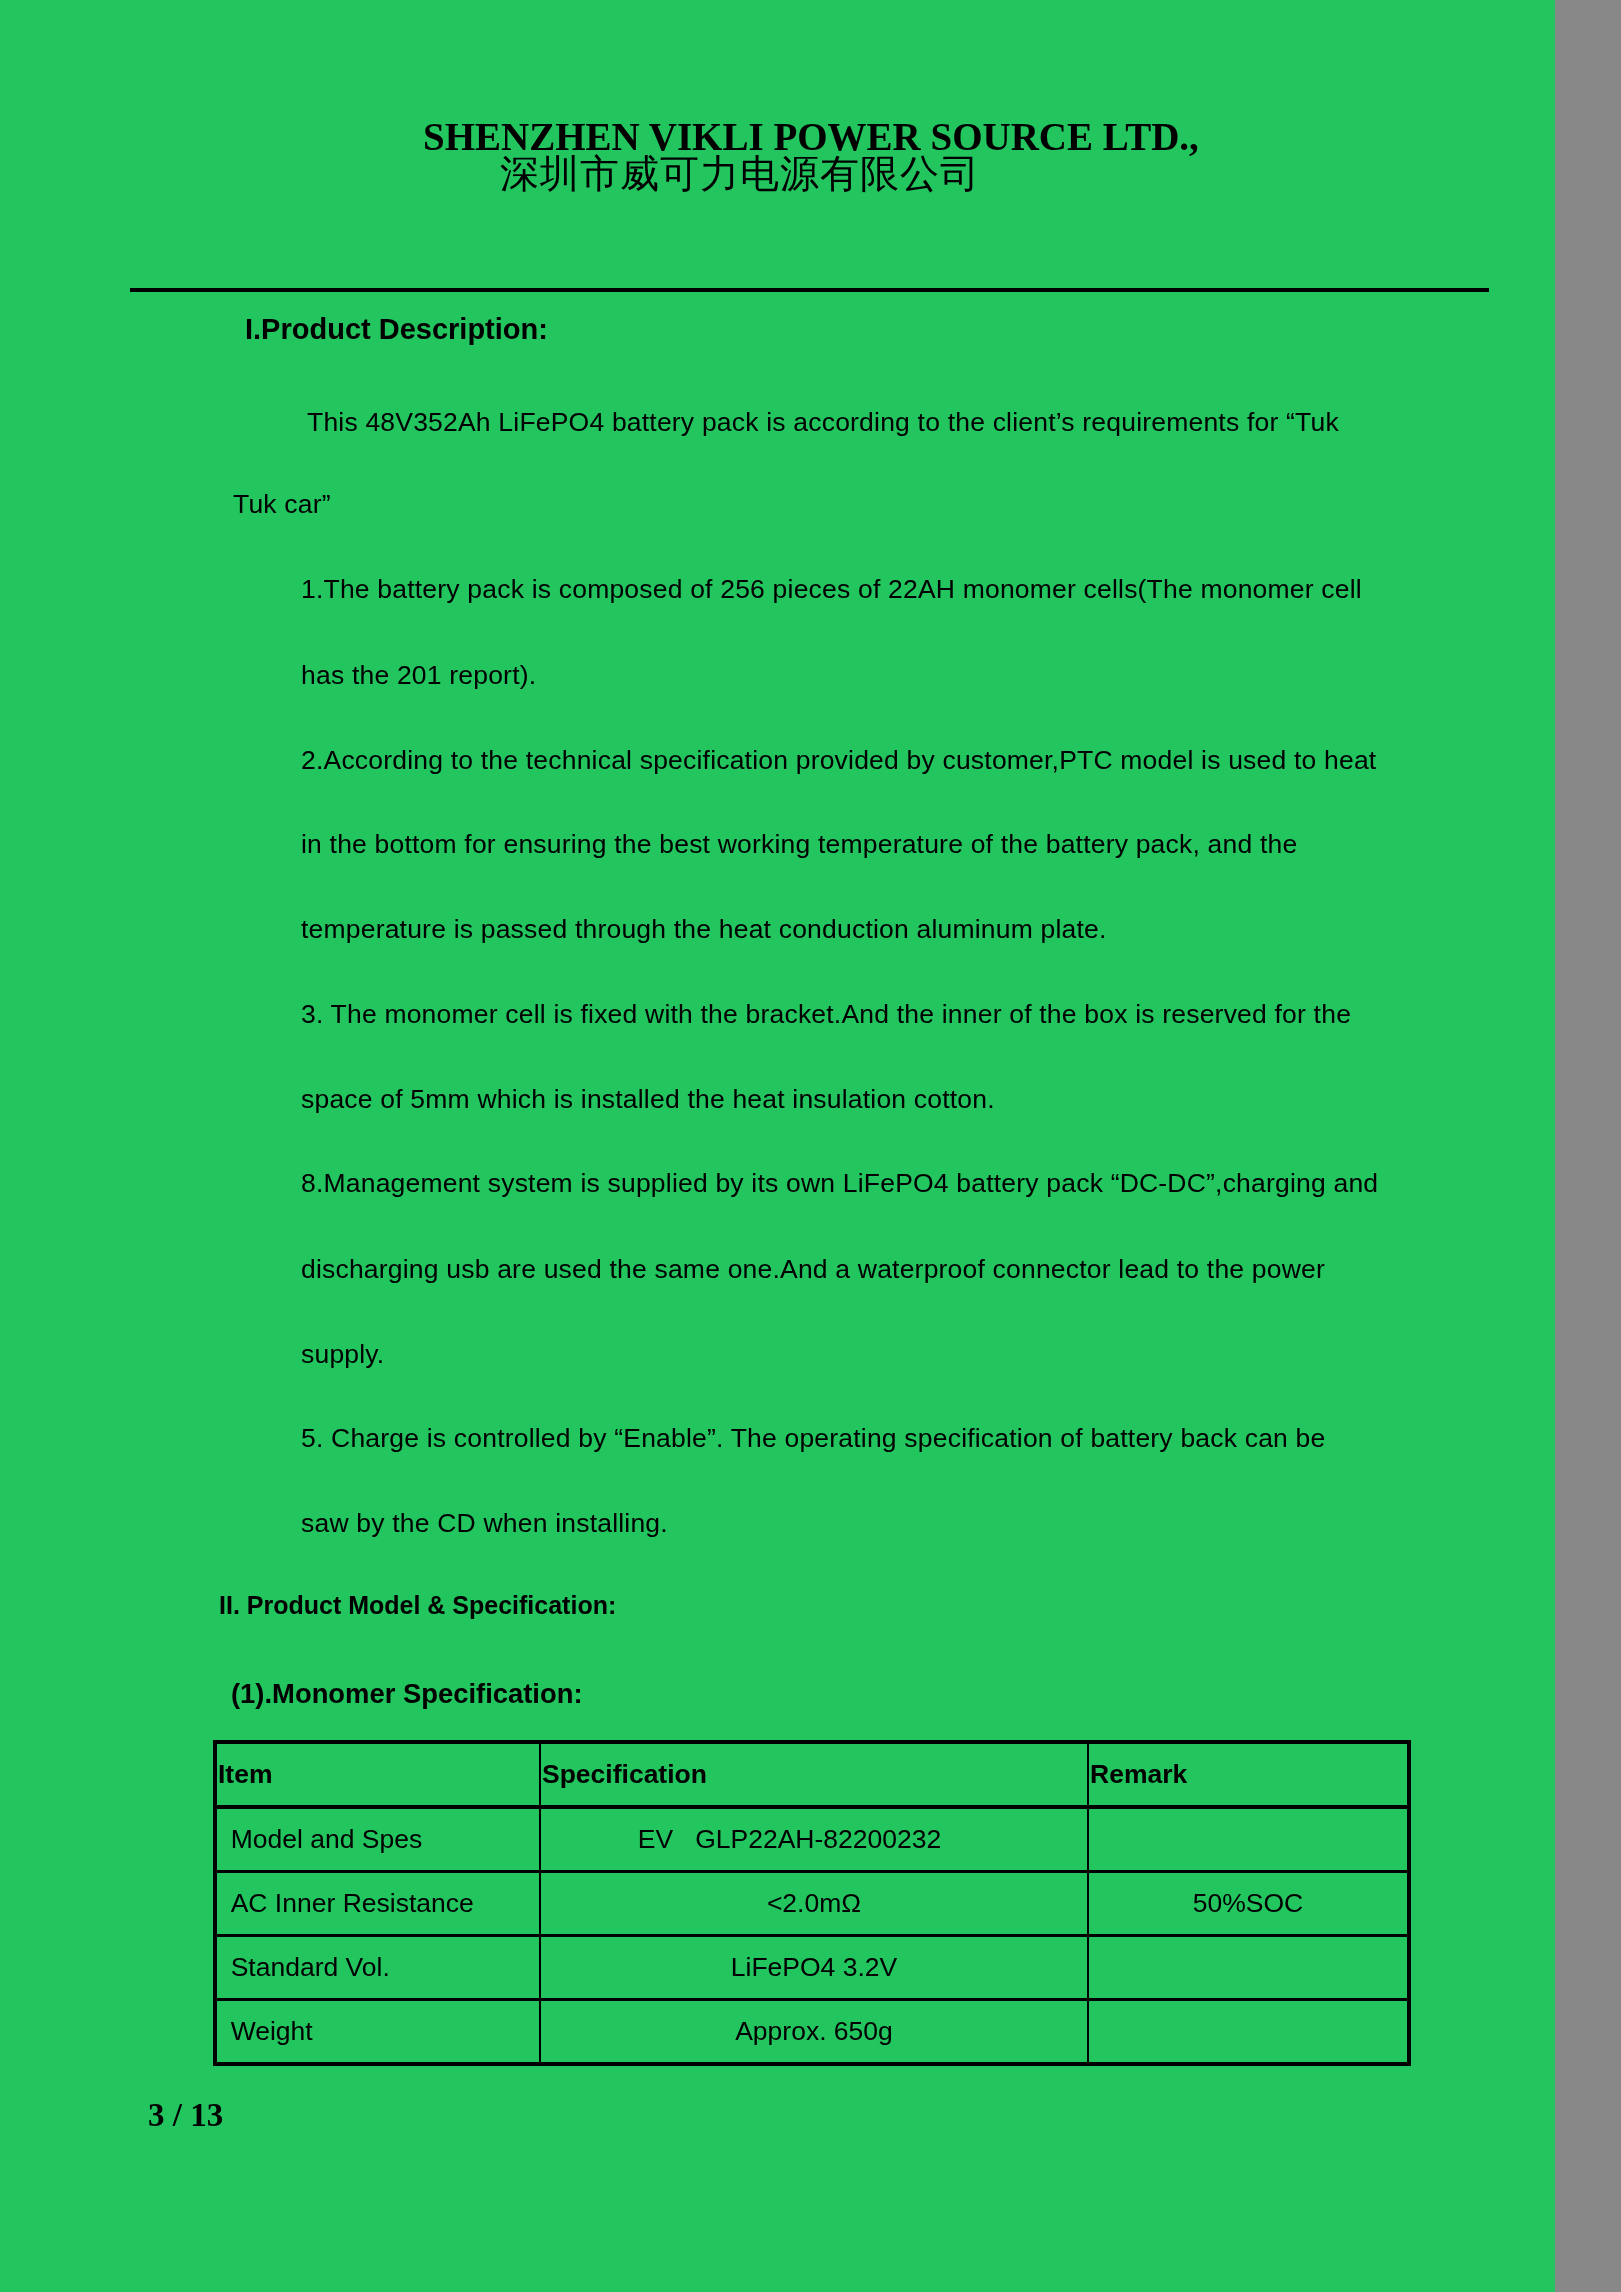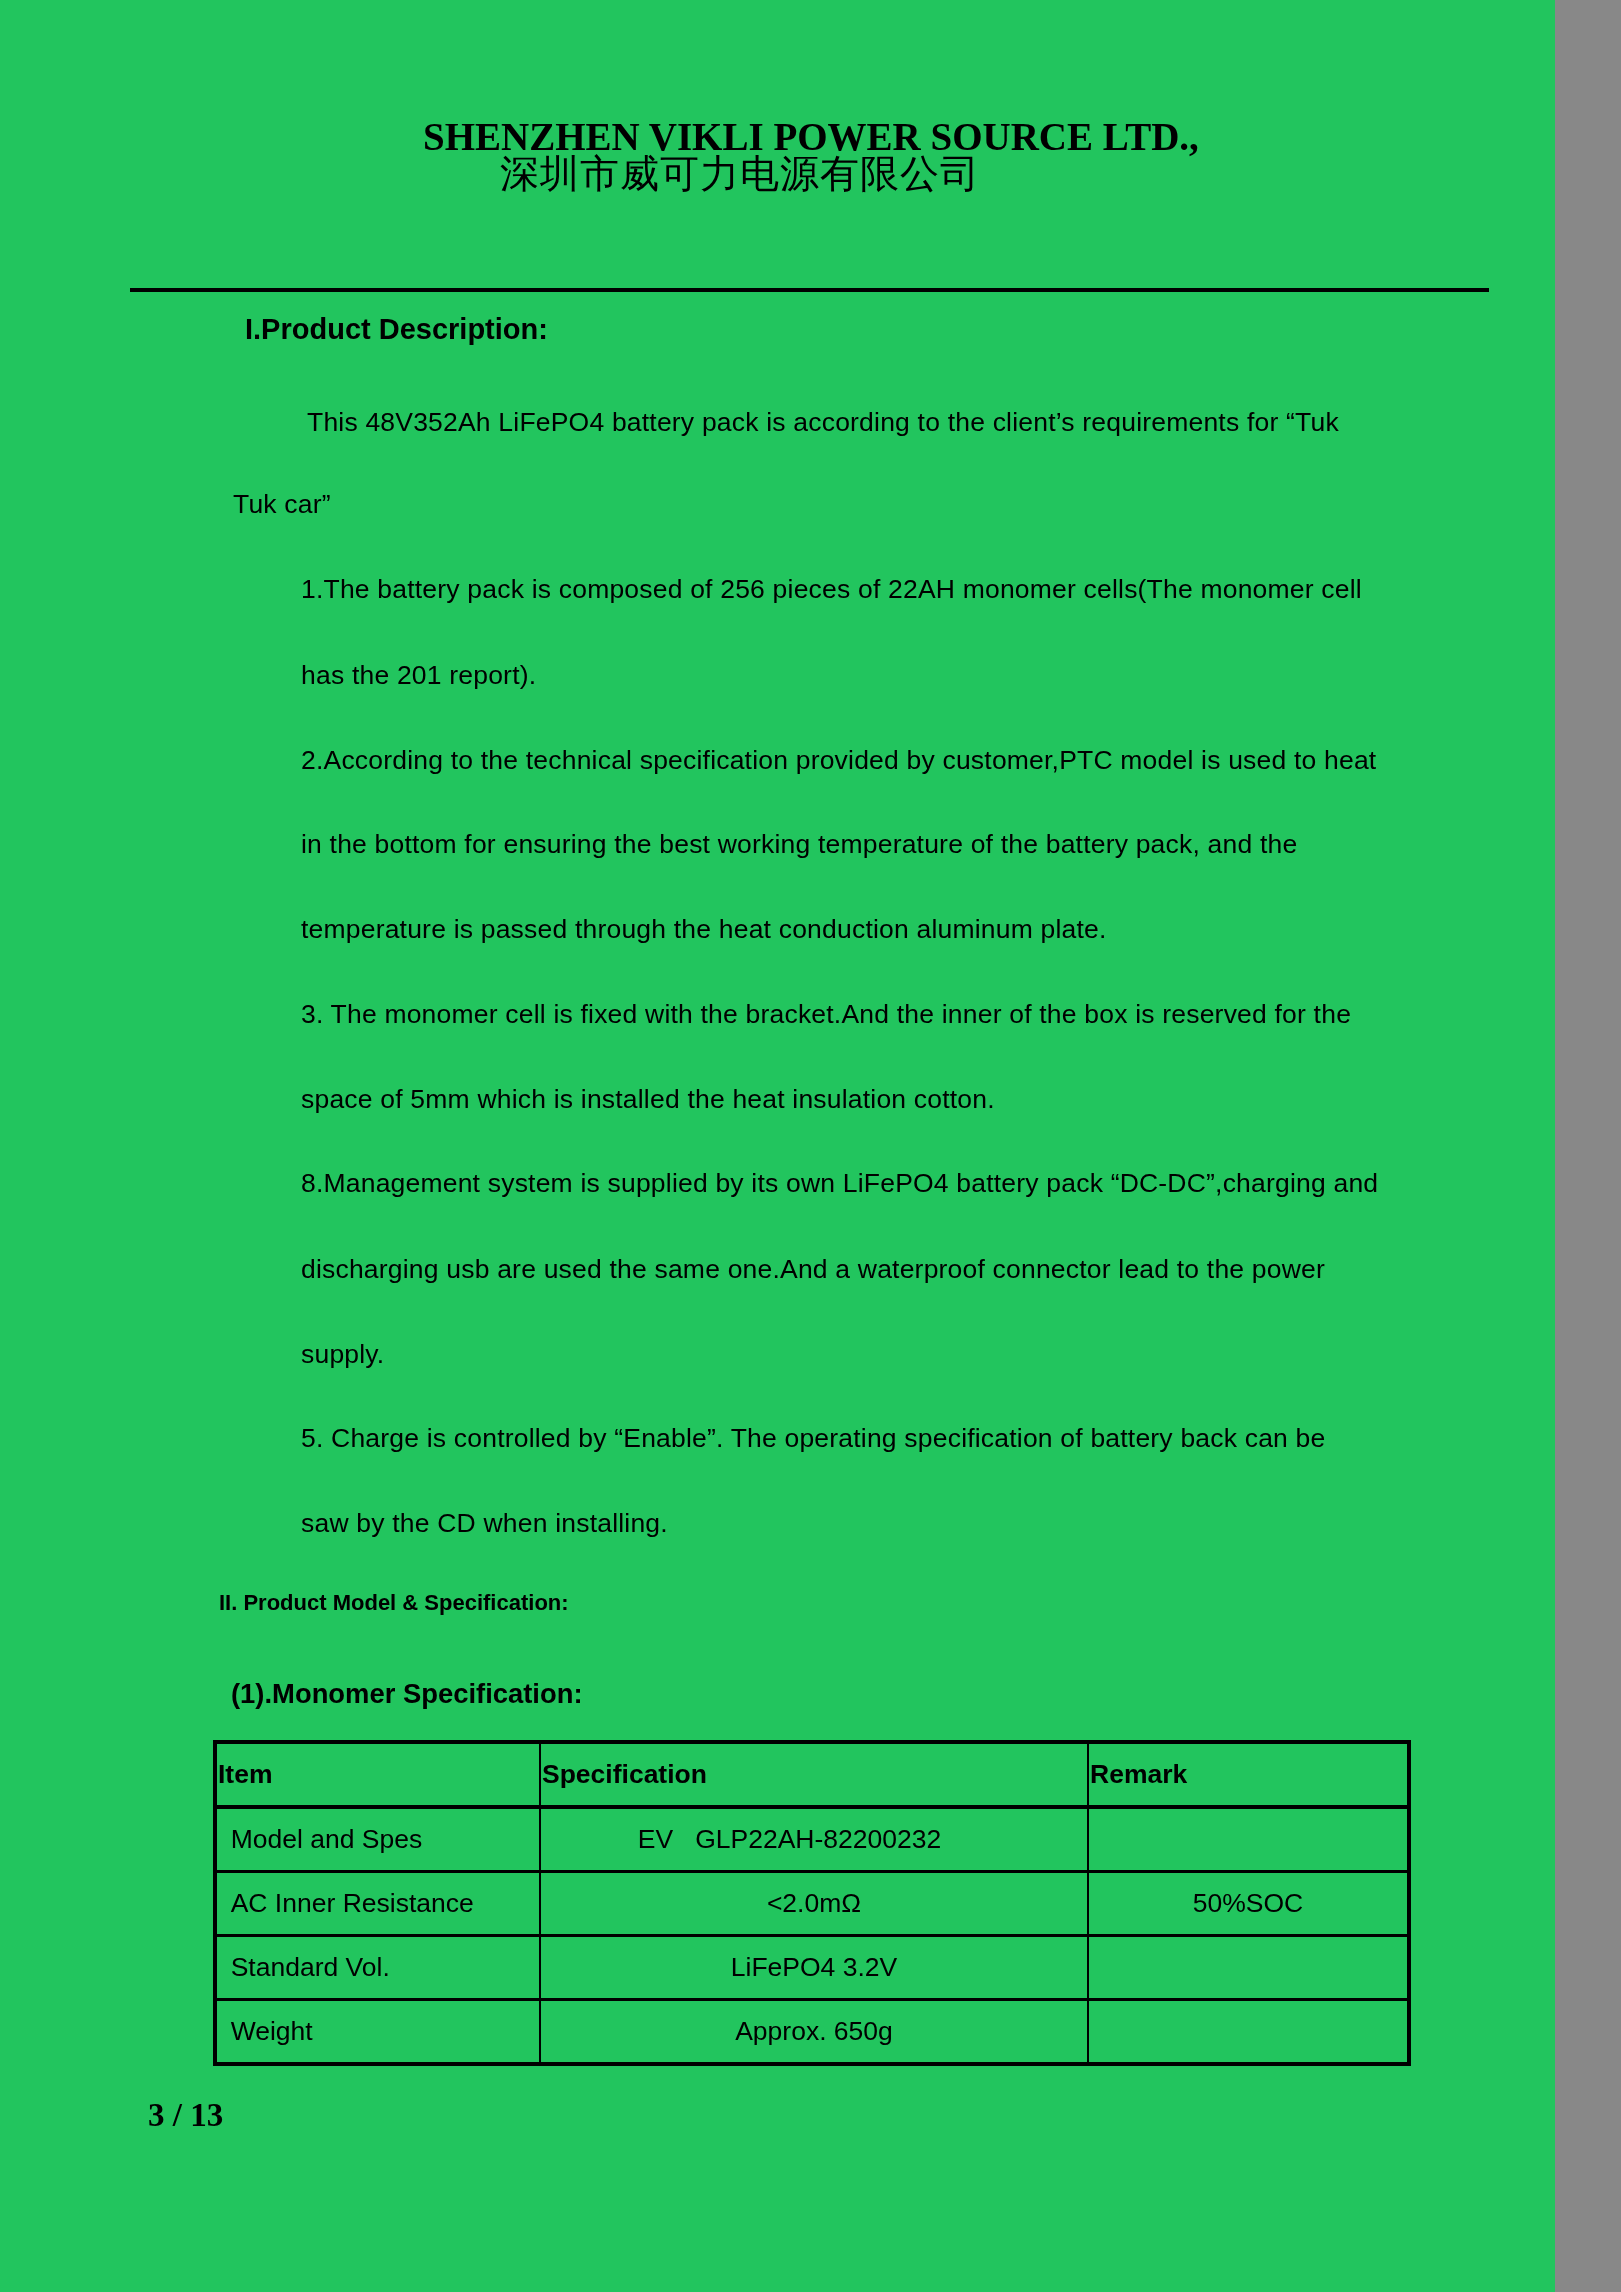--- a/index.html
+++ b/index.html
@@ -26,21 +26,21 @@
   .rule{
     position:absolute;left:130px;top:288px;
     width:1359px;height:3.9px;background:#000;
   }
   .h1{
     position:absolute;left:245px;top:312px;
     font-size:29px;font-weight:bold;line-height:1.2;white-space:nowrap;
   }
   .h2{
     position:absolute;left:219px;top:1590px;
-    font-size:22px;font-weight:bold;line-height:1.2;white-space:nowrap;
+    font-size:25px;font-weight:bold;line-height:1.2;white-space:nowrap;
   }
   .h3{
     position:absolute;left:231px;top:1678px;
     font-size:27.4px;font-weight:bold;line-height:1.2;white-space:nowrap;
   }
   .bl{
     position:absolute;
     font-size:26.5px;line-height:33px;
     white-space:nowrap;letter-spacing:0.2px;
   }

